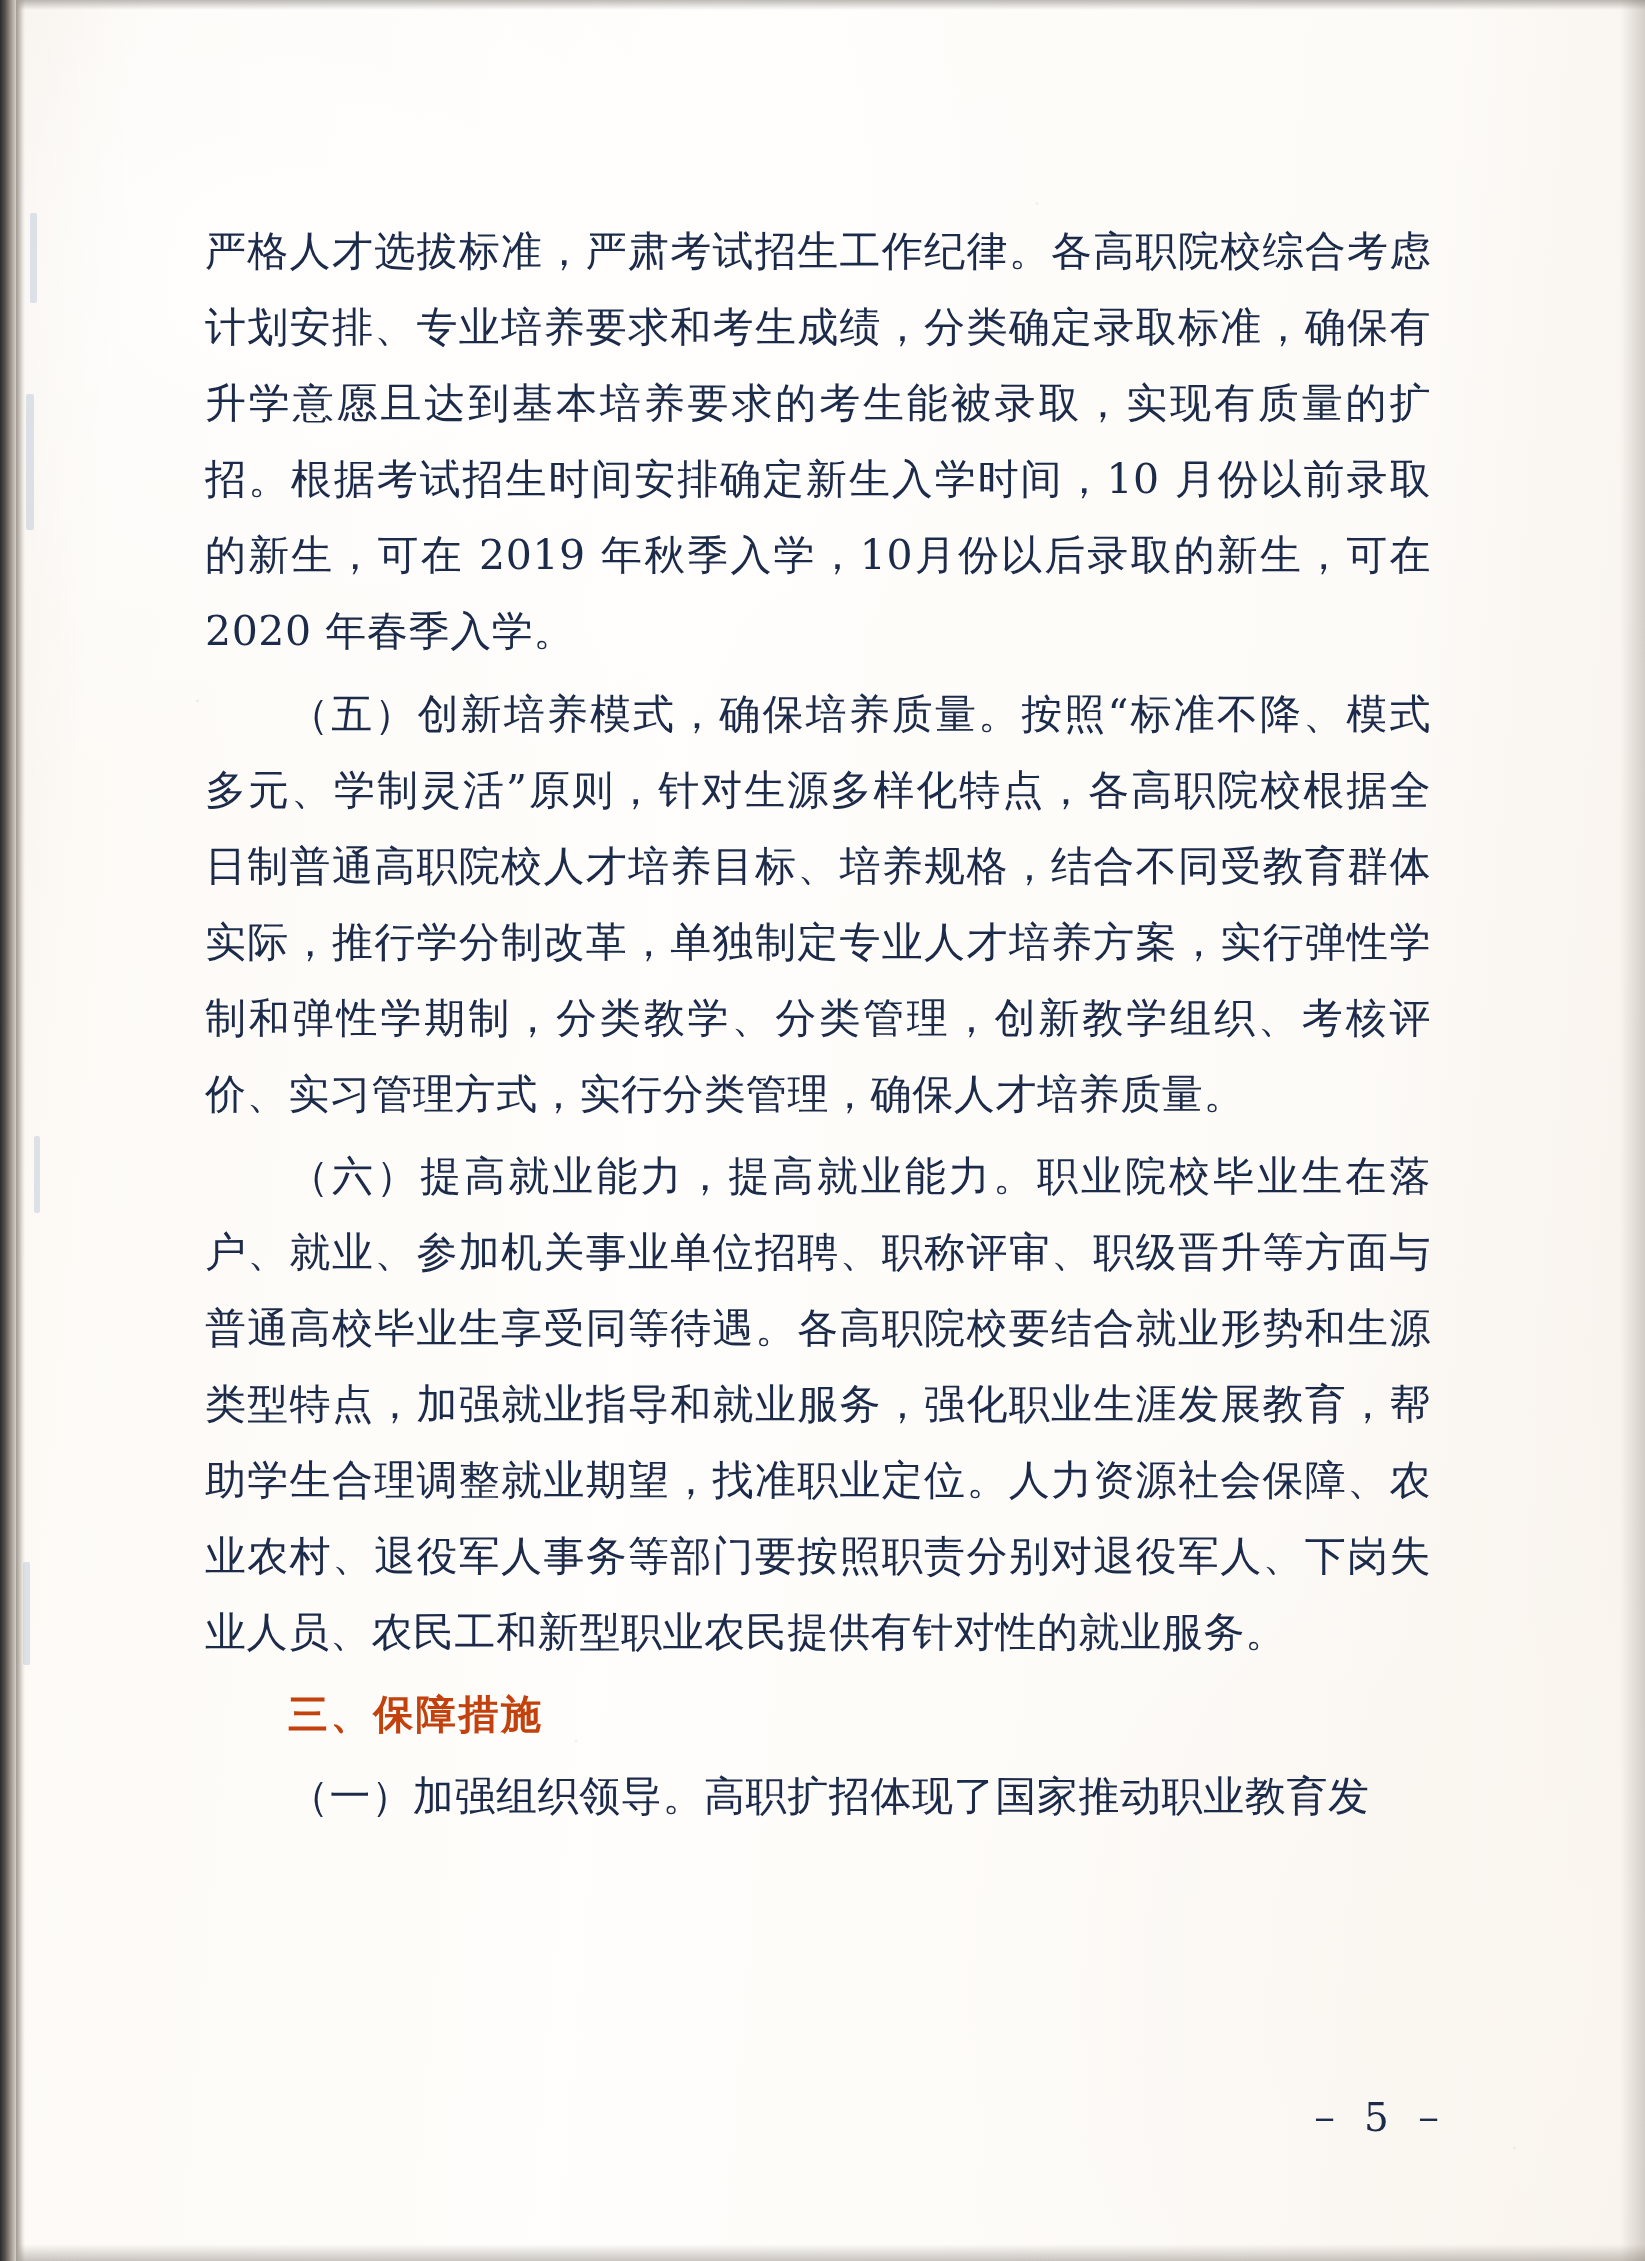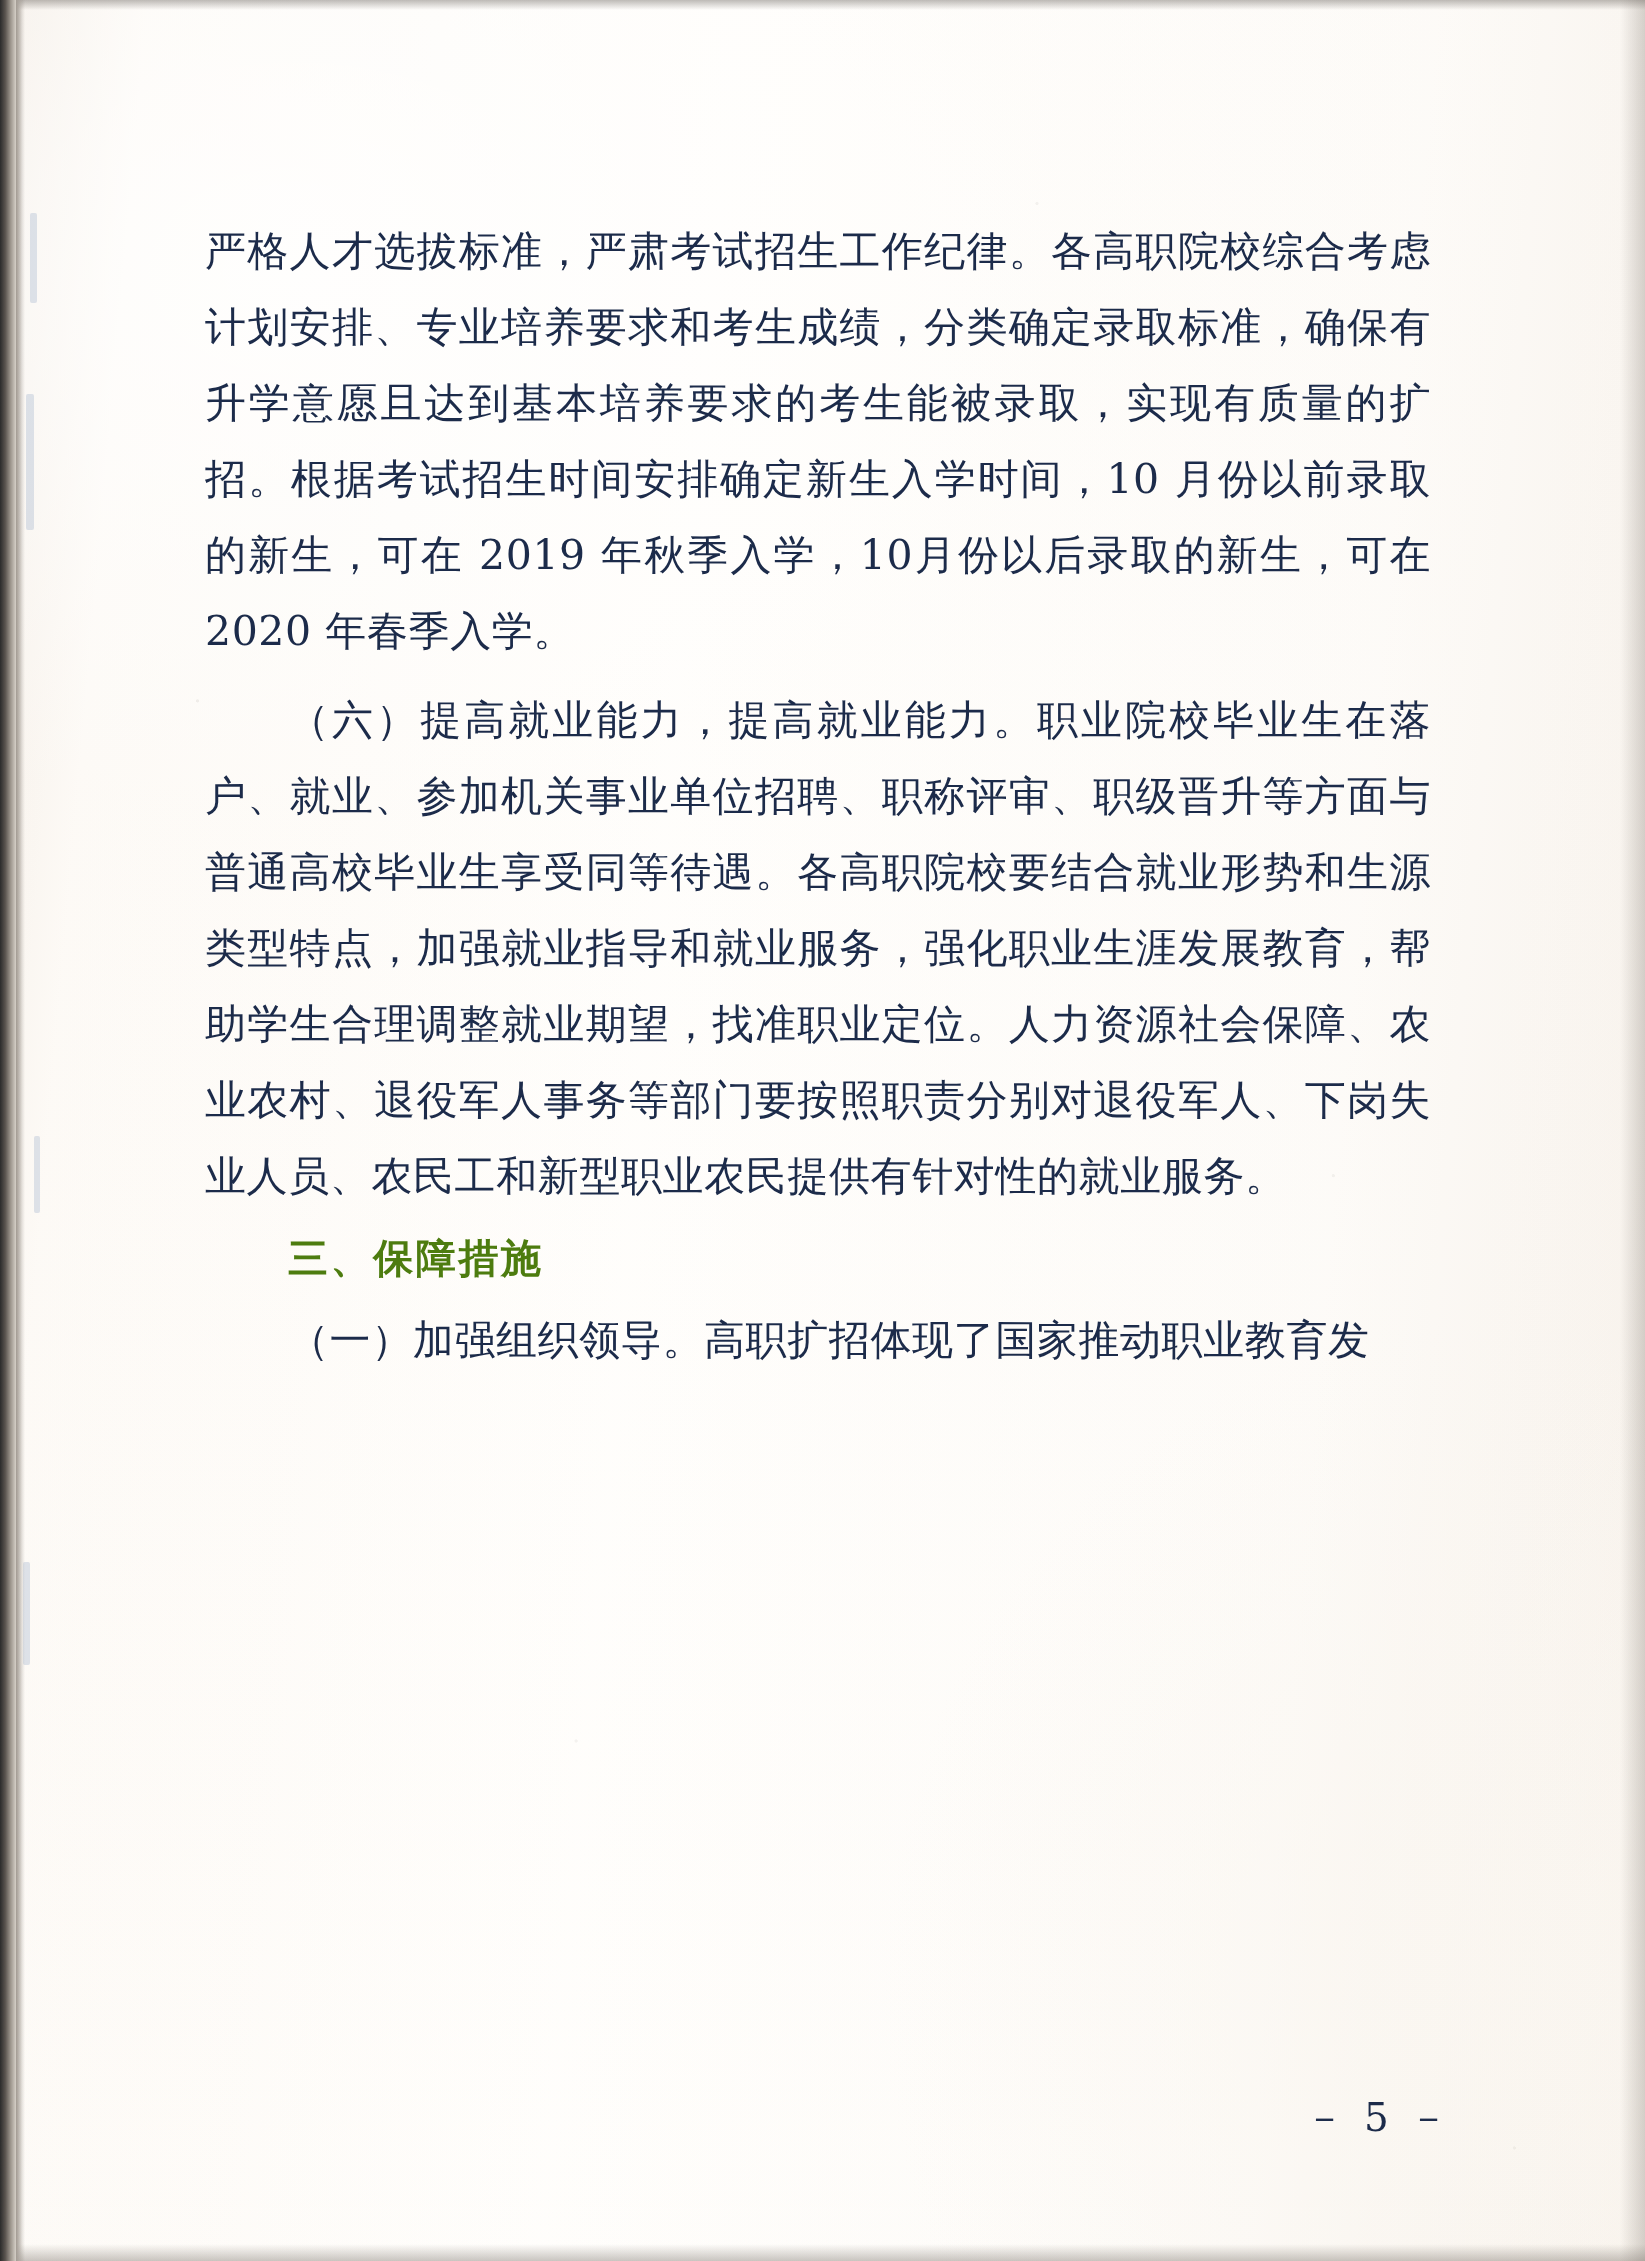--- a/index.html
+++ b/index.html
@@ -86,21 +86,21 @@
     text-align: justify;
     text-justify: inter-ideograph;
     font-weight: 500;
     text-indent: 0;
   }
   p.indent {
     text-indent: 83px;
   }
   p.heading {
     margin: 0;
-    color: #4d7c0f;
+    color: #c2410c;
     font-size: 40px;
     line-height: 75px;
     font-weight: 700;
     text-indent: 83px;
     letter-spacing: 2.6px;
     font-family: "DejaVu Sans", "Liberation Sans", sans-serif;
   }
   .gap-sm { height: 6.5px; }
   .page-number {
     position: absolute;
@@ -142,20 +142,21 @@
   <div class="bind-mark" style="left:26px; top:394px; width:7.7px; height:136px;"></div>
   <div class="bind-mark" style="left:34px; top:1136px; width:5.8px; height:77px;"></div>
   <div class="bind-mark" style="left:23px; top:1562px; width:6.5px; height:103px;"></div>
 
   <div class="content">
 
     <p class="para">严格人才选拔标准，严肃考试招生工作纪律。各高职院校综合考虑计划安排、专业培养要求和考生成绩，分类确定录取标准，确保有升学意愿且达到基本培养要求的考生能被录取，实现有质量的扩招。根据考试招生时间安排确定新生入学时间，10 月份以前录取的新生，可在 2019 年秋季入学，10月份以后录取的新生，可在 2020 年春季入学。</p>
 
     <div class="gap-sm"></div>
 
+    <p class="para indent">（五）创新培养模式，确保培养质量。按照“标准不降、模式多元、学制灵活”原则，针对生源多样化特点，各高职院校根据全日制普通高职院校人才培养目标、培养规格，结合不同受教育群体实际，推行学分制改革，单独制定专业人才培养方案，实行弹性学制和弹性学期制，分类教学、分类管理，创新教学组织、考核评价、实习管理方式，实行分类管理，确保人才培养质量。</p>
 
     <div class="gap-sm"></div>
 
     <p class="para indent">（六）提高就业能力，提高就业能力。职业院校毕业生在落户、就业、参加机关事业单位招聘、职称评审、职级晋升等方面与普通高校毕业生享受同等待遇。各高职院校要结合就业形势和生源类型特点，加强就业指导和就业服务，强化职业生涯发展教育，帮助学生合理调整就业期望，找准职业定位。人力资源社会保障、农业农村、退役军人事务等部门要按照职责分别对退役军人、下岗失业人员、农民工和新型职业农民提供有针对性的就业服务。</p>
 
     <div class="gap-sm"></div>
 
     <p class="heading">三、保障措施</p>
 
     <div class="gap-sm"></div>

